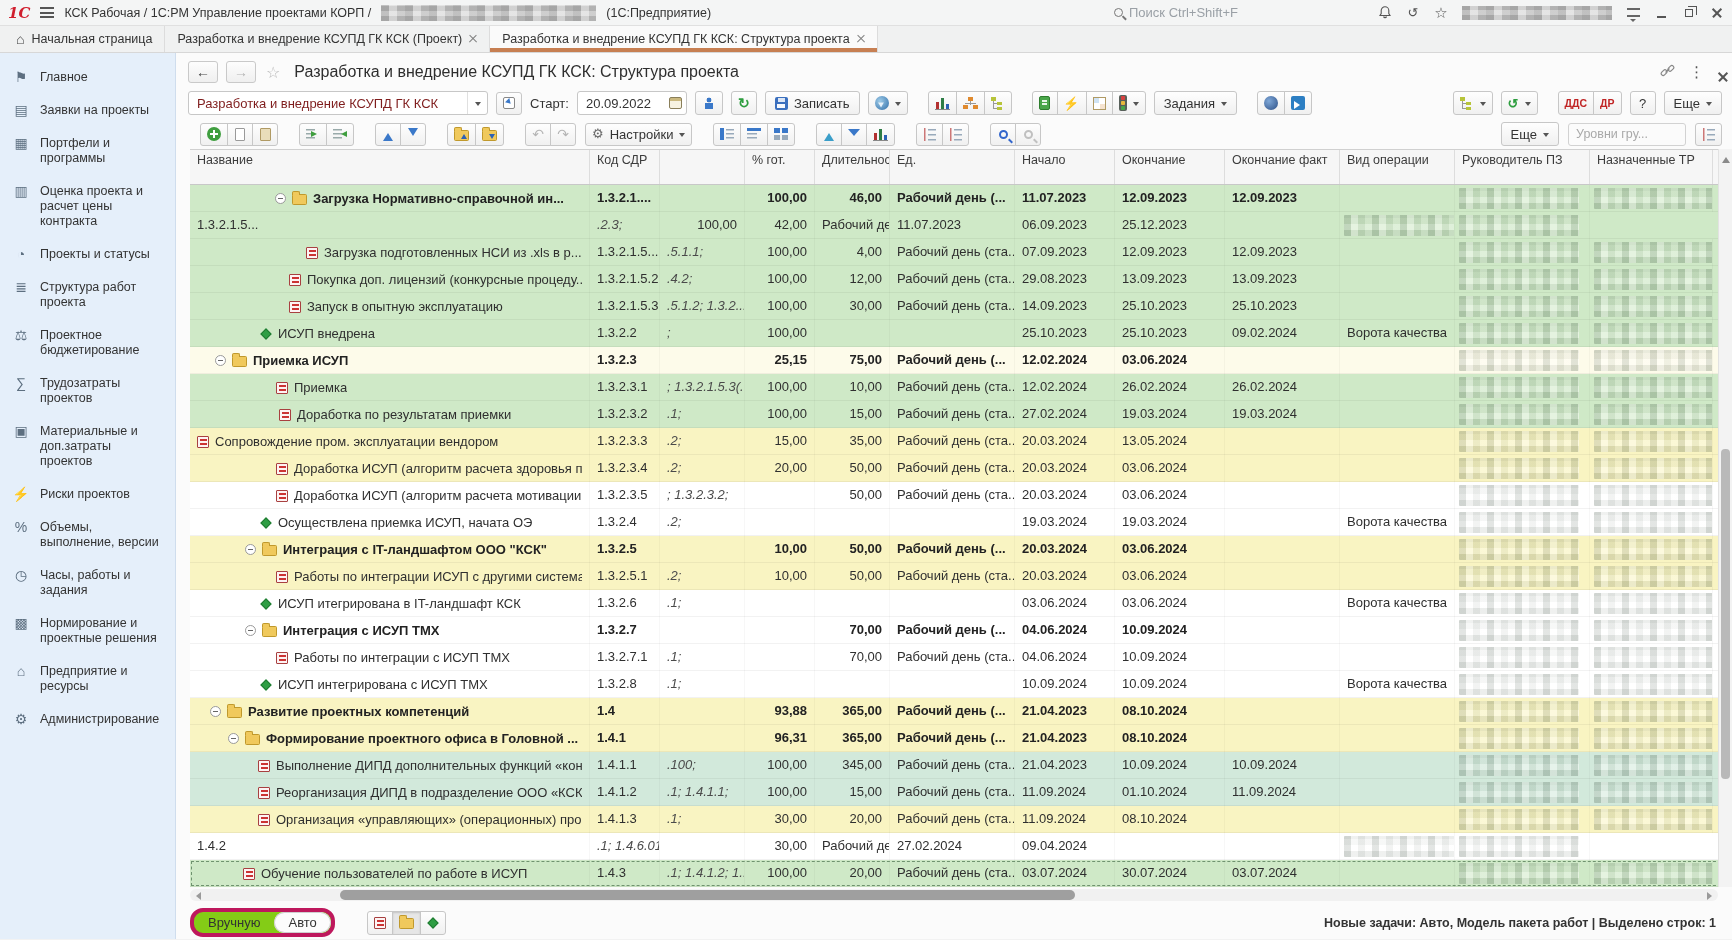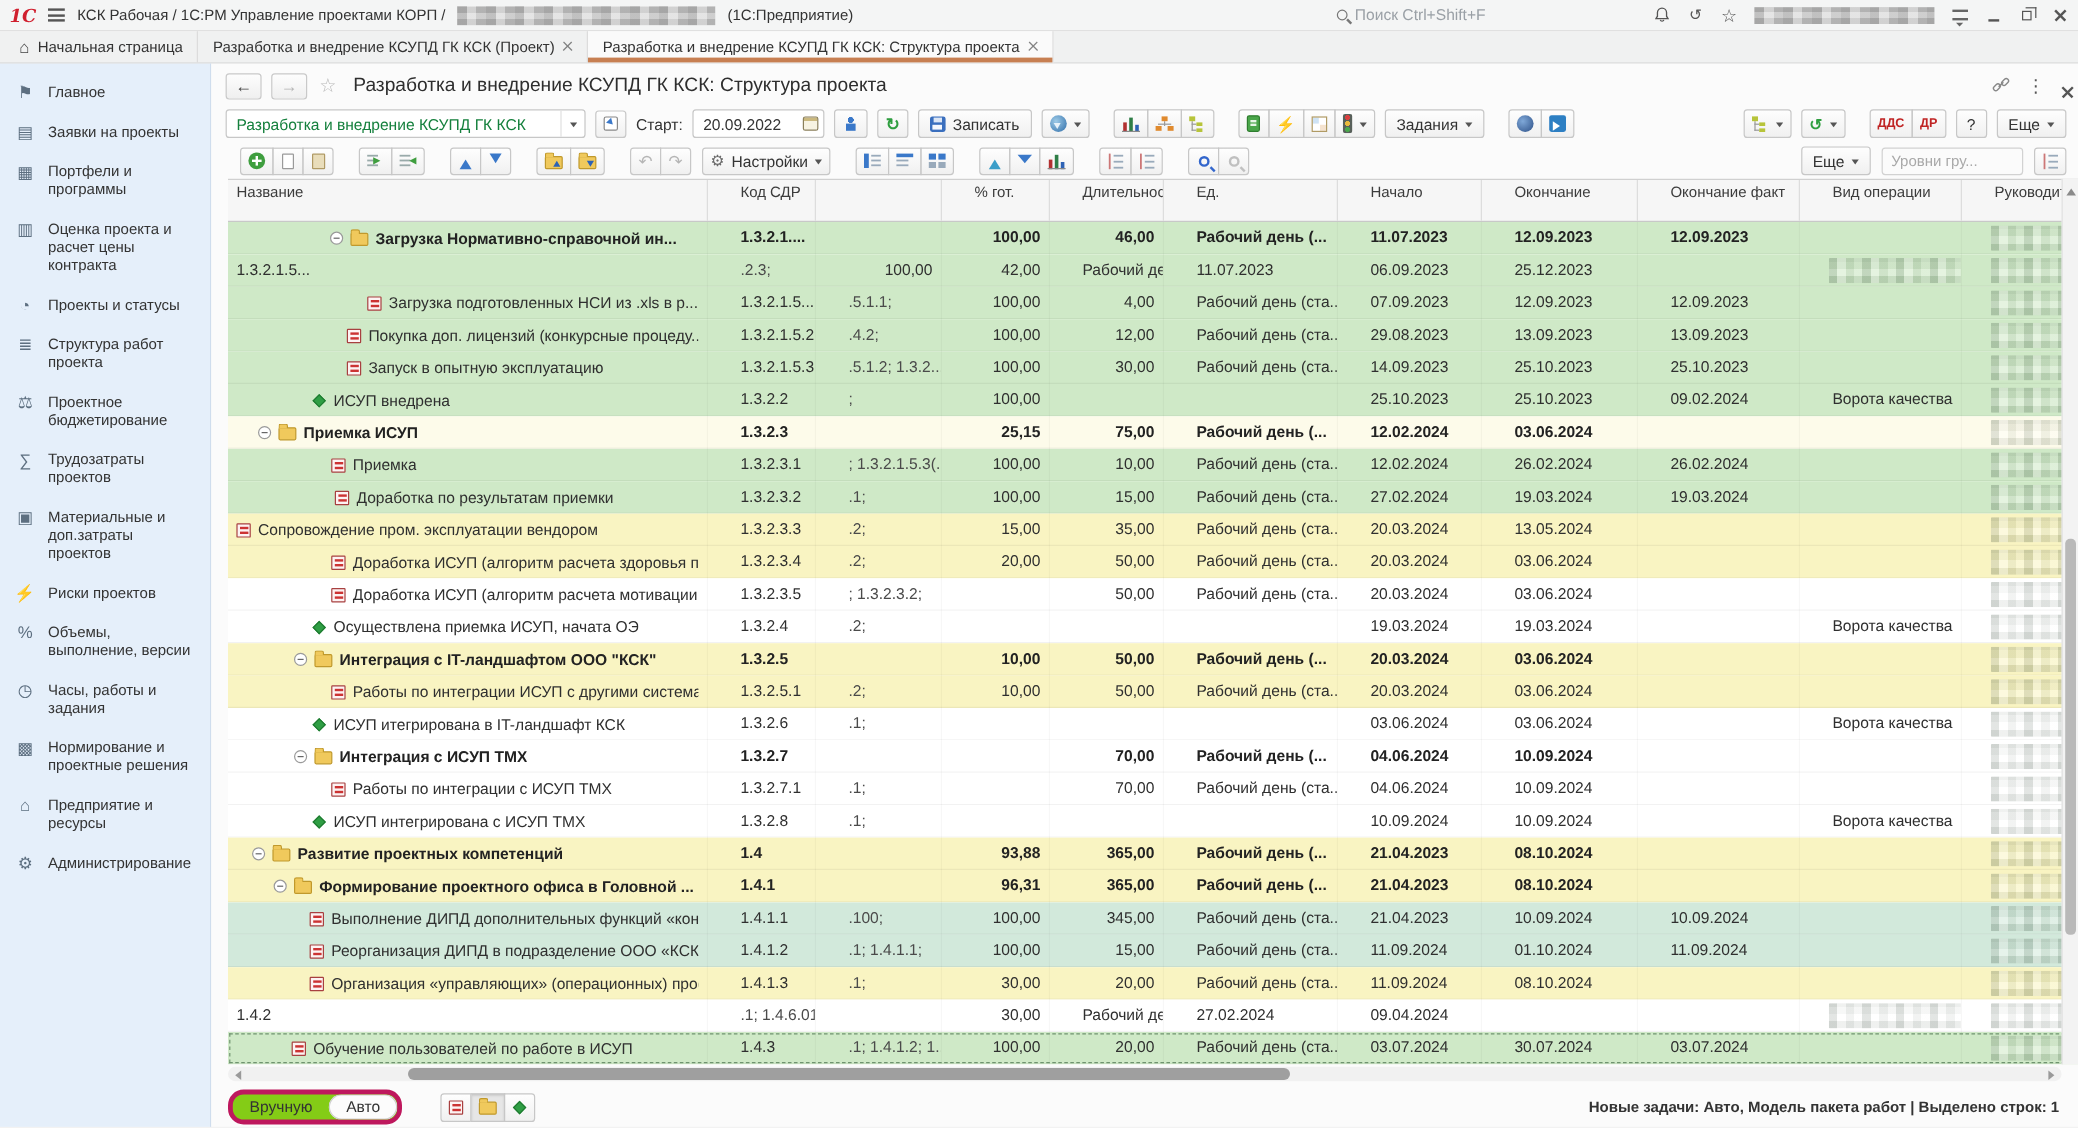--- a/index.html
+++ b/index.html
@@ -58,21 +58,21 @@
   .tbar2 { height:30px; gap:9px; }
   .btn { height:24px; border:1px solid #c7c7c7; border-radius:3px; background:linear-gradient(#fefefe,#f0f0f0); padding:0 9px; display:inline-flex; align-items:center; gap:6px; font-size:13px; color:#333; cursor:pointer; white-space:nowrap; }
   .btn.sm { height:23px; padding:0 6px; }
   .btn.iconb { padding:0 6px; min-width:26px; justify-content:center; }
   .grp { display:inline-flex; }
   .grp .btn { border-radius:0; margin-left:-1px; }
   .grp .btn:first-child { border-radius:3px 0 0 3px; margin-left:12px; }
   .grp .btn:last-child { border-radius:0 3px 3px 0; }
   .caret { width:0; height:0; border:3.6px solid transparent; border-top:4.5px solid #555; display:inline-block; margin-top:4px; }
   .combo { width:300px; height:24px; border:1px solid #c7c7c7; border-radius:3px; background:#fff; display:flex; align-items:center; padding-left:8px; }
-  .combo .val { flex:1; font-size:13px; color:#15803d; white-space:nowrap; overflow:hidden; }
+  .combo .val { flex:1; font-size:13px; color:#7f1d1d; white-space:nowrap; overflow:hidden; }
   .combo .cbtn { width:20px; height:100%; border-left:1px solid #e0e0e0; display:flex; align-items:center; justify-content:center; }
   .datefld { width:110px; height:24px; border:1px solid #c7c7c7; border-radius:3px; background:#fff; display:flex; align-items:center; padding-left:8px; }
   .datefld .val { flex:1; }
   .i-cal { width:13px; height:12px; border:1px solid #8a7f5a; border-radius:2px; background:linear-gradient(#cbb97f 0 3px, #f7f3e2 3px); margin-right:4px; }
   .lbl { font-size:13px; color:#333; }
   .pushR { margin-left:auto; }
   .txtinput { width:118px; height:23px; border:1px solid #d2d2d2; border-radius:3px; background:#fbfbfb; color:#a9a9a9; font-size:12.5px; display:flex; align-items:center; padding:0 7px; white-space:nowrap; overflow:hidden; }
 
   
   .i-floppy { width:13px; height:13px; background:#3a6fbe; border-radius:2px; position:relative; }
@@ -139,29 +139,29 @@
   .i-funnel { width:0; height:0; border:6px solid transparent; border-top:7px solid #3a78c9; position:relative; margin-top:2px; }
   .i-lvl { width:13px; height:13px; background:linear-gradient(#c77 0 0) 1px 0/1.5px 13px no-repeat, linear-gradient(#9ab 0 0) 5px 1px/8px 1.5px no-repeat, linear-gradient(#9ab 0 0) 5px 6px/8px 1.5px no-repeat, linear-gradient(#9ab 0 0) 5px 11px/8px 1.5px no-repeat; }
   .i-magblue { width:9px; height:9px; border:2px solid #36c; border-radius:50%; position:relative; }
   .i-magblue::after { content:''; position:absolute; width:5px; height:2px; background:#36c; transform:rotate(45deg); left:7px; top:8px; }
   .i-magblue.off { border-color:#c0c0c0; } .i-magblue.off::after { background:#c0c0c0; }
   .i-openlink { width:12px; height:12px; border:1px solid #888; border-radius:2px; position:relative; background:#fff; }
   .i-openlink::after { content:''; position:absolute; right:1px; top:1px; border:3px solid transparent; border-top:5px solid #3a78c9; transform:rotate(-45deg); }
 
   
   .twrap { position:relative; margin-left:14px; width:1542px; }
-  .thead, .trow { display:grid; grid-template-columns:400px 70px 85px 70px 75px 125px 100px 110px 115px 115px 135px 123px;gap:20px; }
+  .thead, .trow { display:grid; grid-template-columns:400px 70px 85px 70px 75px 125px 100px 110px 115px 115px 135px 123px; }
   .thead { background:#f6f6f6; border-top:1px solid #d0d0d0; border-bottom:1px solid #c8c8c8; height:36px; }
   .th { border-right:1px solid #ddd; padding:4px 7px; font-size:12.5px; color:#3c3c3c; line-height:13.5px; overflow:hidden; }
   .tbody { height:702px; overflow:hidden; background:#fff; }
   .trow { height:27px; box-shadow:inset 0 -1px rgba(0,0,0,.05); cursor:default; }
   .td { padding:0 7px; line-height:26px; font-size:13px; color:#2f2f2f; white-space:nowrap; overflow:hidden; border-right:1px solid rgba(0,0,0,.03); }
   .td.name { display:flex; align-items:center; gap:6px; }
   .td.pct, .td.dur { text-align:right; }
-  .td.pred { color:#4a4a4a; }
+  .td.pred { color:#4a4a4a;font-style:italic; }
   .trow.grp .td { font-weight:bold; color:#222; }
   .bg-green { background:#cfe9c7; }
   .bg-teal { background:#d2e9db; }
   .bg-yellow { background:#f9f4c2; }
   .bg-cream { background:#fdfbea; }
   .bg-white { background:#fff; }
   .trow.sel { outline:1px dashed #6f936f; outline-offset:-2px; }
   .tlabel { overflow:hidden; text-overflow:clip; }
   .expander { width:11px; height:11px; border:1px solid #9a9a9a; border-radius:50%; background:#fff; position:relative; flex:none; }
   .expander::before { content:''; position:absolute; left:2px; right:2px; top:4.2px; height:1.2px; background:#666; }

